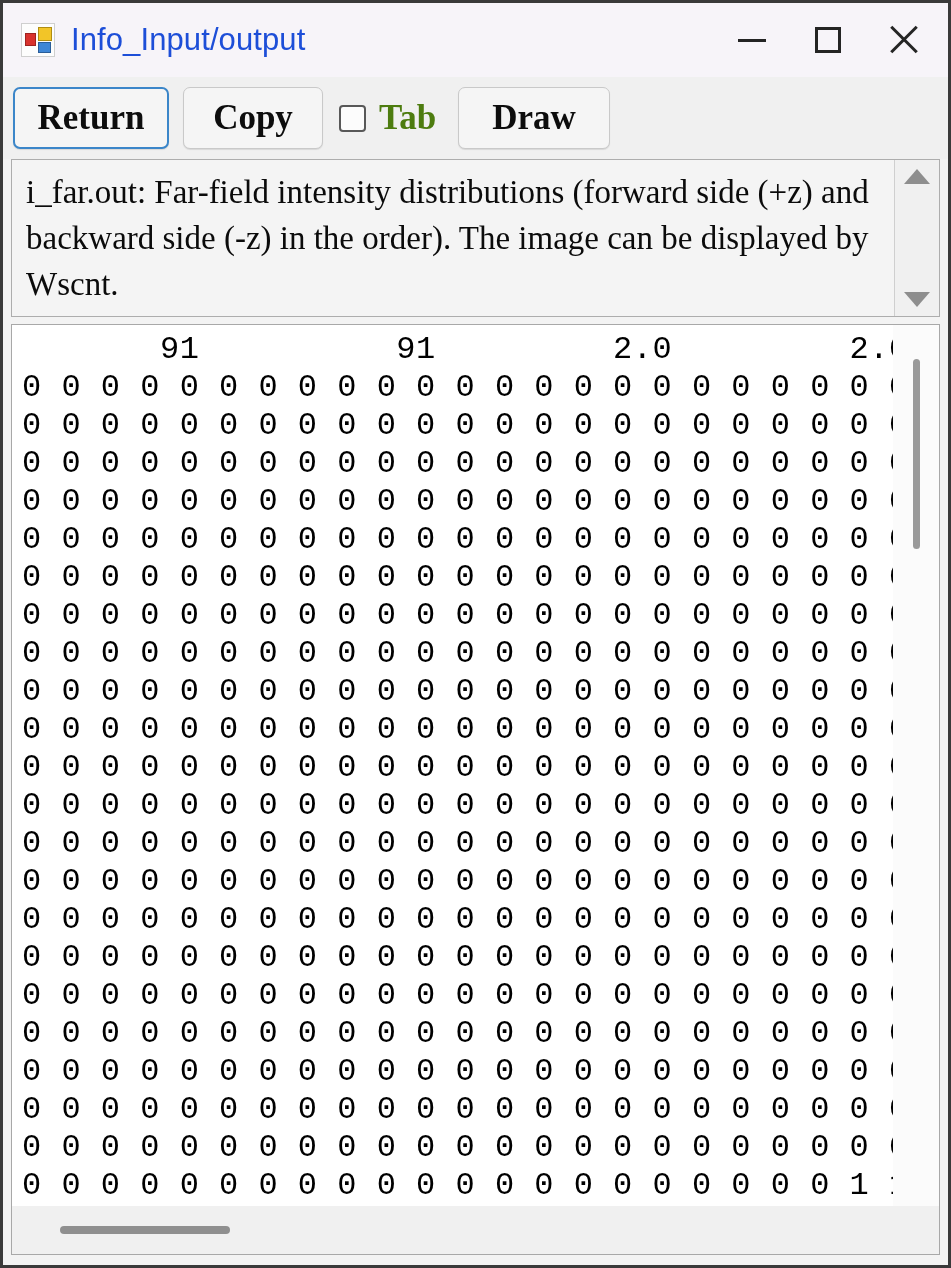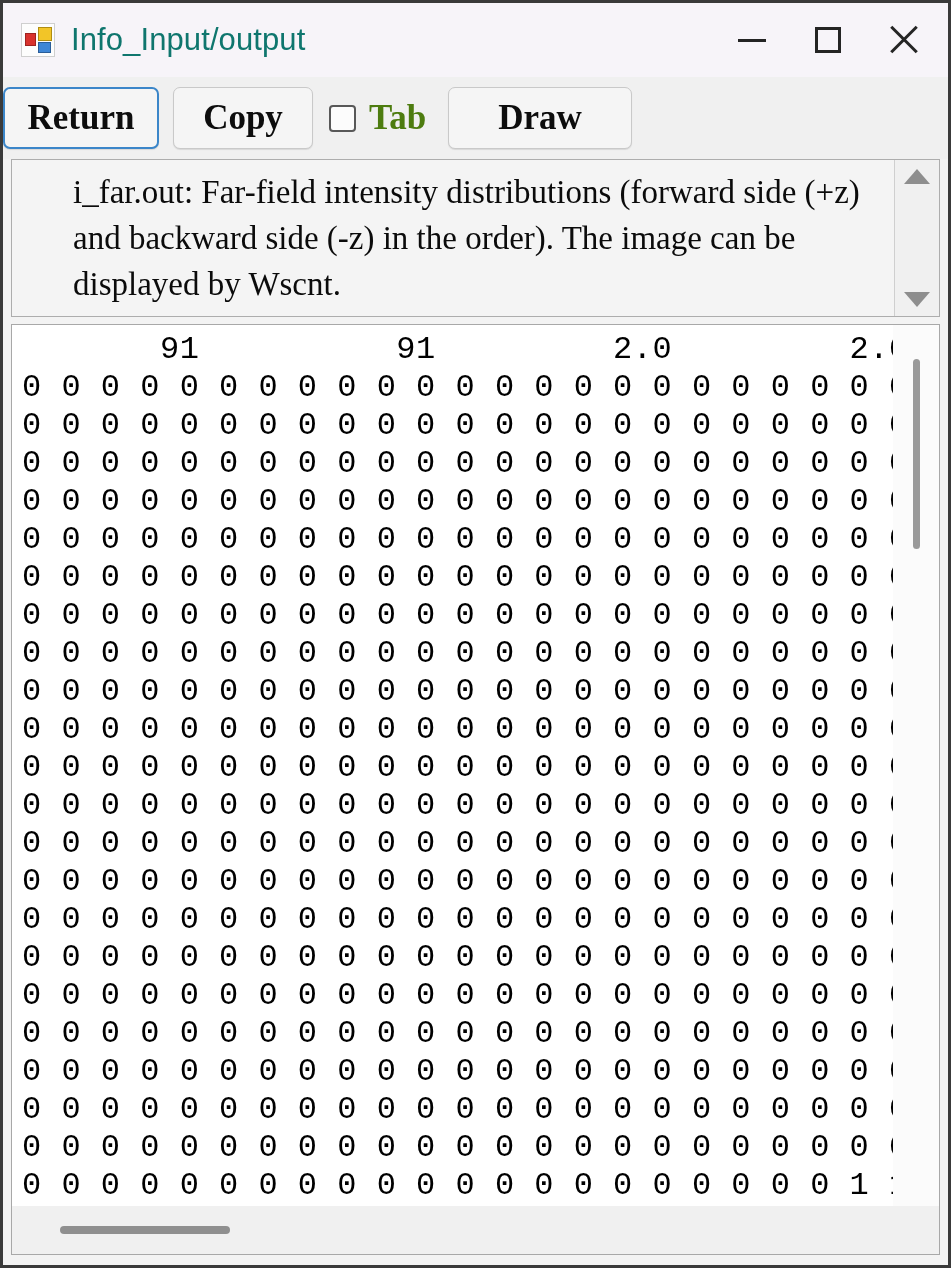--- a/index.html
+++ b/index.html
@@ -48,21 +48,21 @@
     position: absolute;
     box-sizing: border-box;
   }
   #app-icon .sq-red    { left: 4px;  top: 10px; width: 11px; height: 13px; background: #d8322e; border: 1px solid #9e2320; }
   #app-icon .sq-yellow { left: 17px; top: 4px;  width: 14px; height: 14px; background: #f2c528; border: 1px solid #b08d12; }
   #app-icon .sq-blue   { left: 17px; top: 19px; width: 13px; height: 11px; background: #3e86d6; border: 1px solid #2a5d99; }
 
   #window-title {
     margin-left: 16px;
     font-size: 31px;
-    color: #0f766e;
+    color: #1d4ed8;
     letter-spacing: 0.1px;
     white-space: nowrap;
   }
   #window-controls {
     position: absolute;
     right: 6px; top: 0;
     height: 74px;
     display: flex;
     align-items: center;
   }
@@ -97,20 +97,21 @@
   .wc-close::before { transform: rotate(45deg); }
   .wc-close::after  { transform: rotate(-45deg); }
 
   
   #toolbar {
     height: 82px;
     min-height: 82px;
     background: #f0f0f0;
     display: flex;
     align-items: center;
+    padding-left: 10px;
     box-sizing: border-box;
     position: relative;
   }
   .tb-btn {
     height: 62px;
     background: #f5f5f5;
     border: 1px solid #c9c9c9;
     border-radius: 7px;
     display: flex;
     align-items: center;
@@ -144,21 +145,21 @@
     box-sizing: border-box;
   }
   #tab-label {
     margin-left: 13px;
     font-family: "Liberation Serif", serif;
     font-weight: bold;
     font-size: 35px;
     color: #4d7c0f;
   }
   #btn-draw {
-    width: 184px;
+    width: 152px;
     margin-left: 10px;
   }
   #draw-annotation {
     position: absolute;
     left: 449px; top: 88px;
     width: 147px; height: 63px;
     border: 7px solid #ec0000;
     border-radius: 50%;
     box-sizing: border-box;
     pointer-events: none;
@@ -167,21 +168,20 @@
   
   #desc-panel {
     margin: 0 8px;
     height: 158px;
     min-height: 158px;
     background: #f4f4f4;
     border: 1px solid #adadad;
     box-sizing: border-box;
     display: flex;
     position: relative;
-    padding-left: 47px;
   }
   #desc-text {
     flex: 1;
     padding: 9px 12px 0 14px;
     font-family: "Liberation Serif", serif;
     font-size: 33px;
     line-height: 46px;
     color: #0b0b0b;
     overflow: hidden;
   }

